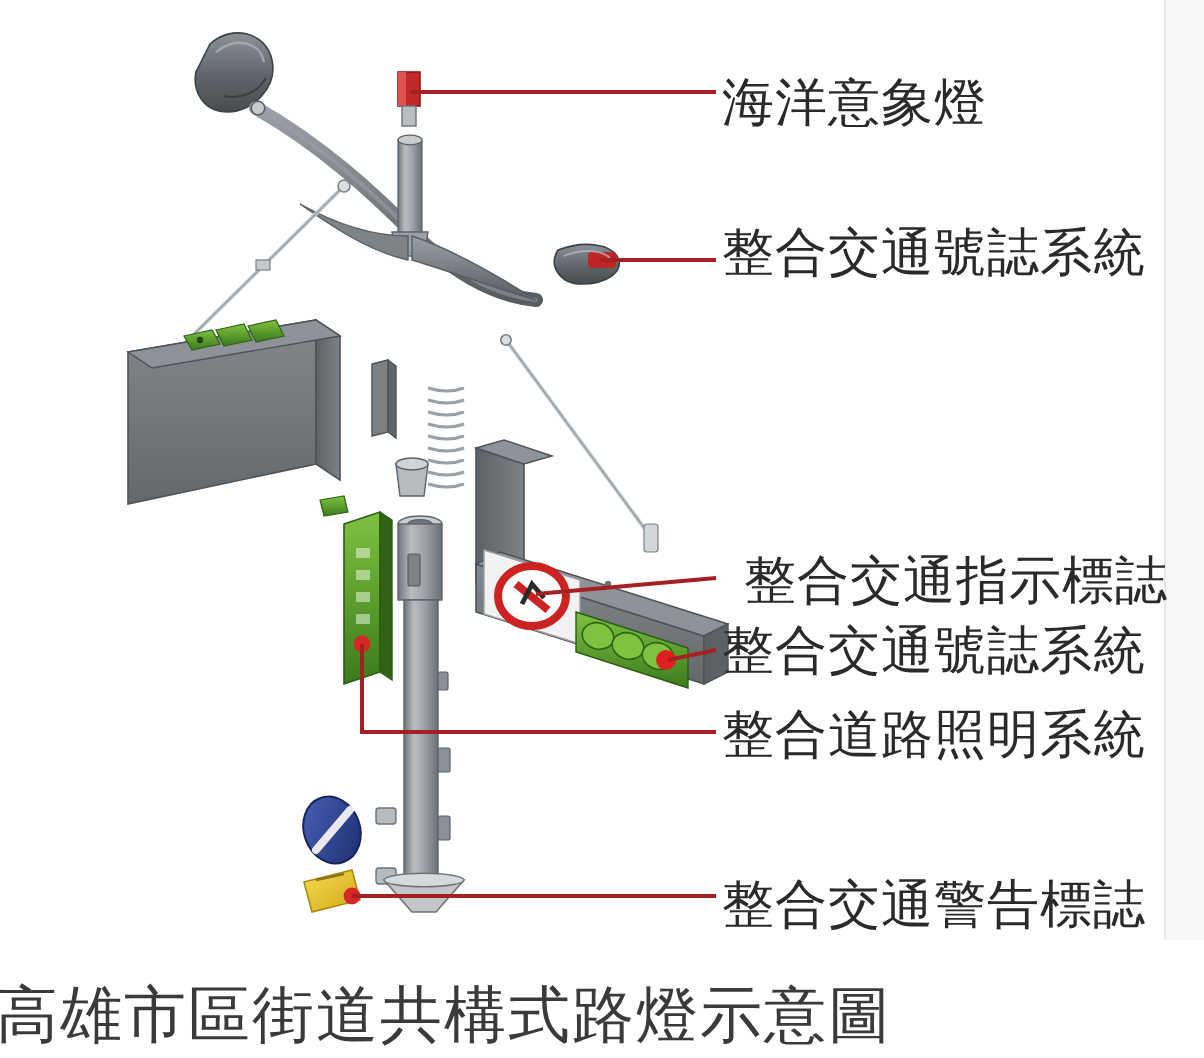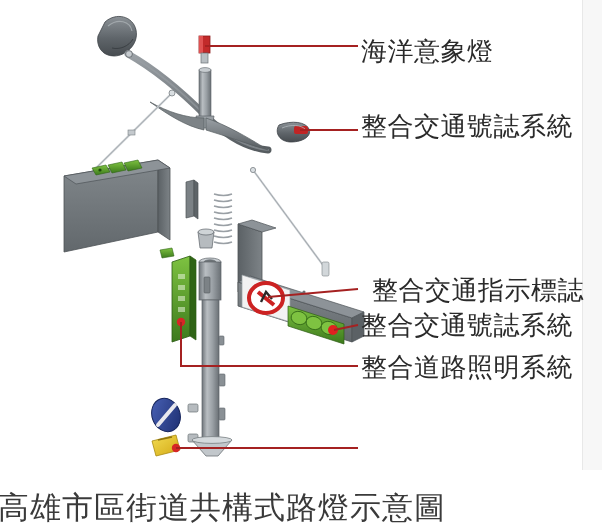--- a/index.html
+++ b/index.html
@@ -238,16 +238,17 @@
       <polyline points="181,322 181,366 358,366"></polyline>
       <line x1="176" y1="448" x2="358" y2="448"></line>
     </g>
   </svg>
 
   <div class="label l1">海洋意象燈</div>
   <div class="label l2">整合交通號誌系統</div>
   <div class="label l3">整合交通指示標誌</div>
   <div class="label l4">整合交通號誌系統</div>
   <div class="label l5">整合道路照明系統</div>
+  <div class="label l6">整合交通警告標誌</div>
 
   <div id="caption">高雄市區街道共構式路燈示意圖</div>
 
 </div>
 
 </body></html>

